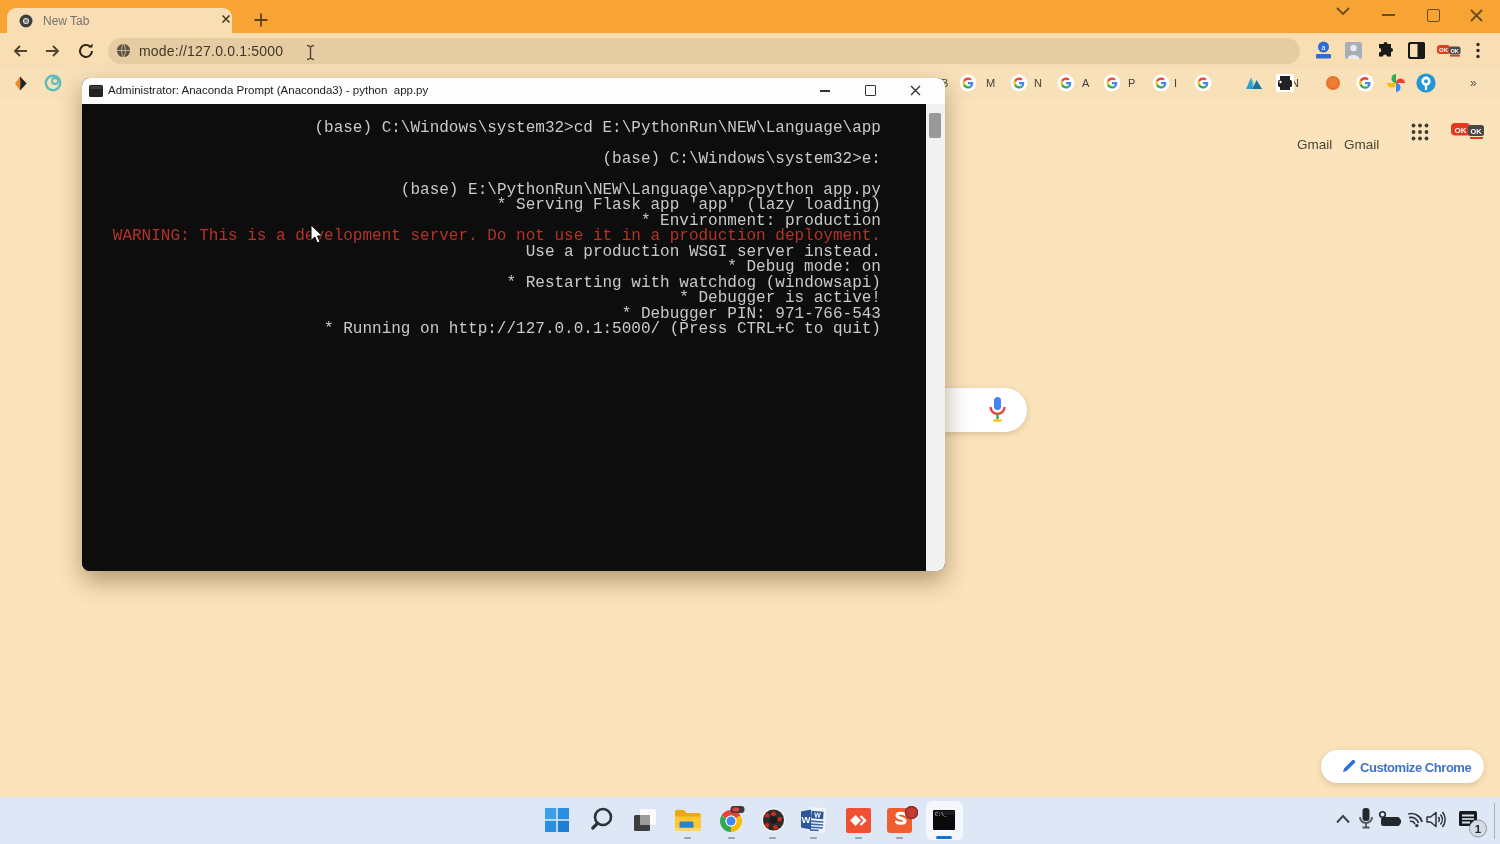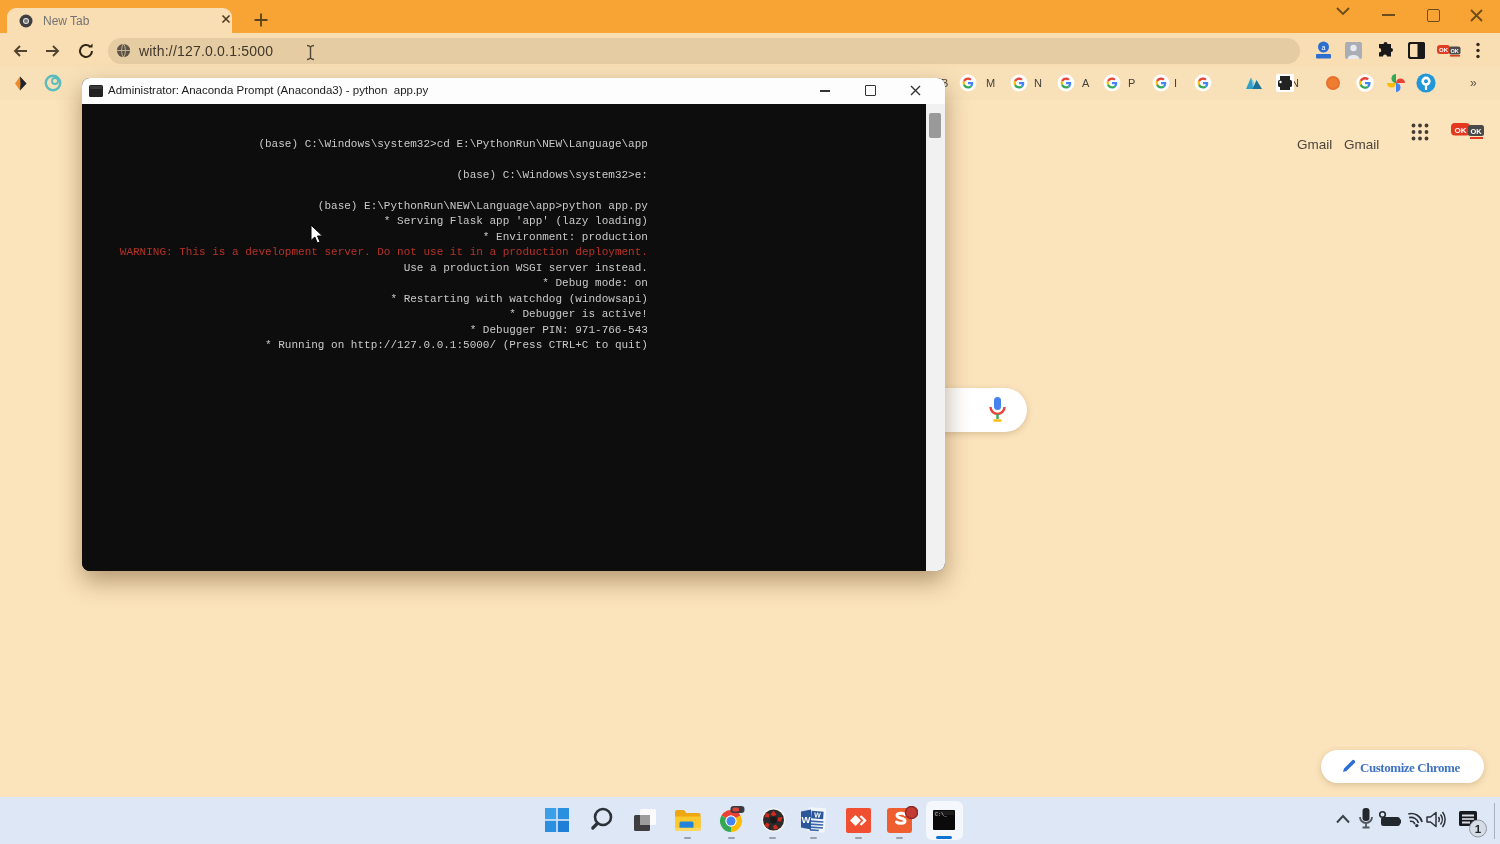--- a/index.html
+++ b/index.html
@@ -19,29 +19,29 @@
   .bmlabel{font-size:11px;color:#45403a;top:77px;}
   
   #conwin{z-index:10;left:82px;top:78px;width:863px;height:493px;border-radius:8px;
           box-shadow:0 10px 24px rgba(90,60,20,.45);overflow:hidden;background:#0d0d0d;text-align:right;}
   #contitle{left:0;top:0;width:863px;height:26px;background:#fdfdfd;}
   #contitletext{left:26px;top:6px;font-size:11.5px;color:#1c1c1c;}
   #conbody{left:0;top:26px;width:846px;height:467px;background:#0d0d0d;}
   #conscroll{left:844px;top:26px;width:19px;height:467px;background:#f1f1f1;}
   #conthumb{left:3px;top:9px;width:12px;height:25px;background:#999;border-radius:2px;}
   #context{left:2px;top:42.5px;font-family:"Liberation Mono",monospace;
-           font-size:11px;line-height:15.5px;color:#c9c9c9;white-space:pre;margin:16px;}
+           font-size:16px;line-height:15.5px;color:#c9c9c9;white-space:pre;margin:0;}
   #context .red{color:#b53228;}
   
   .ntptext{font-size:13.5px;color:#4c443a;margin-top:12px;}
   #searchpill{left:700px;top:388px;width:327px;height:44px;border-radius:22px;
               background:#ffffff;box-shadow:0 2px 6px rgba(120,90,40,.25);}
   #custom{left:1321px;top:750px;width:163px;height:33px;border-radius:17px;
           background:#ffffff;box-shadow:0 2px 6px rgba(120,90,40,.25);}
-  #customtext{left:39px;top:9.5px;font-size:13px;color:#4173c4;font-weight:bold;letter-spacing:-0.45px;white-space:nowrap;font-family:Liberation Serif, serif;}
+  #customtext{left:39px;top:9.5px;font-size:13px;color:#4173c4;font-weight:bold;letter-spacing:-0.45px;white-space:nowrap;}
   
   #taskbar{left:0;top:797px;width:1500px;height:47px;background:#dee7f5;}
   .dash{position:absolute;top:39.5px;width:7px;height:2.5px;border-radius:1.5px;background:#9aa2ac;}
   #termbtn{left:926px;top:801px;width:37px;height:39px;border-radius:6px;background:#f4f7fc;}
   #termdash{left:936px;top:836px;width:16px;height:3px;border-radius:1.5px;background:#1173d4;}
   .tray{color:#383f47;}
 </style>
 </head>
 <body>
 <svg width="0" height="0" style="position:absolute">
@@ -54,21 +54,21 @@
 </g>
 </defs>
 </svg>
 
 <div class="abs" id="tabstrip"></div>
 <div class="abs" id="tab"></div>
 <div class="abs" id="toolbar"></div>
 <div class="abs" id="bookmarks"></div>
 <div class="abs" id="ntp"></div>
 <div class="abs" id="omni"></div>
-<div class="abs" id="urltext">with://127.0.0.1:5000</div>
+<div class="abs" id="urltext">mode://127.0.0.1:5000</div>
 
 <svg class="abs" style="left:19px;top:14px" width="14" height="14" viewBox="0 0 14 14">
   <circle cx="7" cy="7" r="6.5" fill="#3f3f3f"></circle>
   <circle cx="7" cy="7" r="3" fill="#e8e8e8"></circle>
   <circle cx="7" cy="7" r="2" fill="#7a7a7a"></circle>
 </svg>
 <div class="abs" style="left:43px;top:14px;font-size:12px;color:#737373">New Tab</div>
 <svg class="abs" style="left:220px;top:13px" width="12" height="12" viewBox="0 0 12 12">
   <path d="M2.5 2.5 L9.5 9.5 M9.5 2.5 L2.5 9.5" stroke="#4a3a20" stroke-width="1.6"></path>
 </svg>

